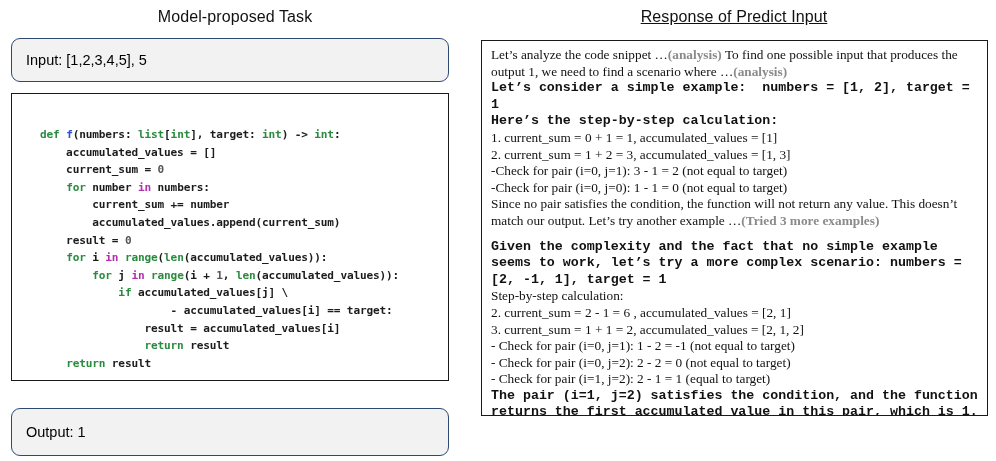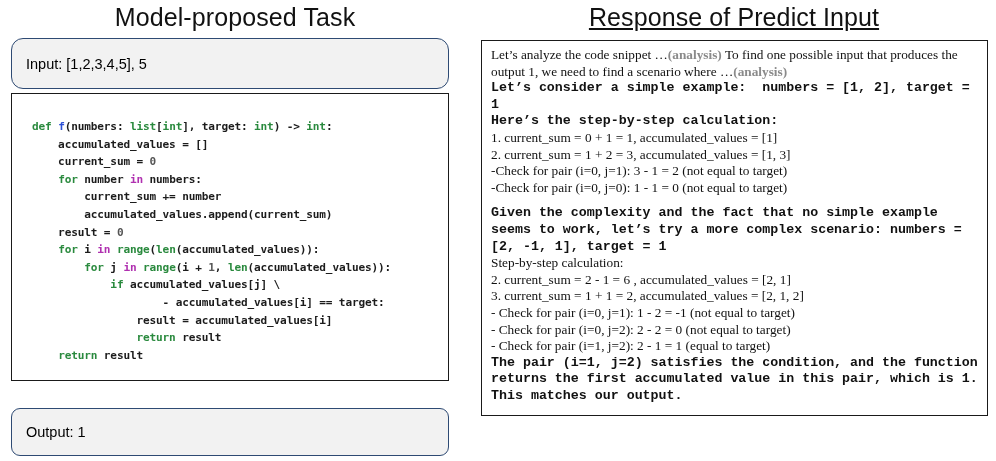--- a/index.html
+++ b/index.html
@@ -26,21 +26,21 @@
   .left-col {
     position: absolute;
     left: 0px;
     top: 0px;
     width: 470px;
     height: 461px;
   }
 
   .panel-title {
     font-family: "Liberation Sans", sans-serif;
-    font-size: 25px;
+    font-size: 16px;
     font-weight: 400;
     text-align: center;
     color: #111111;
     letter-spacing: 0.1px;
     line-height: 26px;
   }
 
   .left-title {
     position: absolute;
     left: 0px;
@@ -62,22 +62,21 @@
   }
   .io-box-text {
     font-family: "Liberation Sans", sans-serif;
     font-size: 14.5px;
     color: #000000;
     line-height: 18px;
   }
 
   #input-box {
     top: 38px;
-    height: 51px;
-    border-radius: 12px;
+    height: 44px;
   }
   #output-box {
     top: 408px;
     height: 48px;
   }
 
   .code-box {
     position: absolute;
     left: 11px;
     top: 93px;
@@ -85,21 +84,21 @@
     height: 288px;
     background: #ffffff;
     border: 1.6px solid #1a1a1a;
     box-sizing: border-box;
     overflow: hidden;
   }
   .code-inner {
     padding: 20px 0 0 16px;
   }
   pre.code {
-    margin: 4px;
+    margin: 12px;
     font-family: "DejaVu Sans Mono", "Liberation Mono", monospace;
     font-size: 11.1px;
     line-height: 17.6px;
     font-weight: bold;
     color: #1c1c1c;
     white-space: pre;
     letter-spacing: -0.15px;
   }
   .kw   { color: #2a8a3e; }   
   .fn   { color: #2b4fd6; }   
@@ -192,20 +191,21 @@
 
     <div class="response-box">
       <div class="response-inner" id="response-render">
           <div class="rline"><span>Let’s analyze the code snippet …</span><span class="gray">(analysis)</span><span> To find one possible input that produces the output 1, we need to find a scenario where …</span><span class="gray">(analysis)</span></div>
           <div class="rline b"><span>Let’s consider a simple example:  numbers = [1, 2], target = 1</span></div>
           <div class="rline b"><span>Here’s the step-by-step calculation:</span></div>
           <div class="rline"><span>1. current_sum = 0 + 1 = 1, accumulated_values = [1]</span></div>
           <div class="rline"><span>2. current_sum = 1 + 2 = 3, accumulated_values = [1, 3]</span></div>
           <div class="rline"><span>-Check for pair (i=0, j=1): 3 - 1 = 2 (not equal to target)</span></div>
           <div class="rline"><span>-Check for pair (i=0, j=0): 1 - 1 = 0 (not equal to target)</span></div>
+          <div class="rline"><span>Since no pair satisfies the condition, the function will not return any value. This doesn’t match our output. Let’s try another example …</span><span class="gray">(Tried 3 more examples)</span></div>
           <div class="spacer"></div>
           <div class="rline b"><span>Given the complexity and the fact that no simple example seems to work, let’s try a more complex scenario: numbers = [2, -1, 1], target = 1</span></div>
           <div class="rline"><span>Step-by-step calculation:</span></div>
           <div class="rline"><span>2. current_sum = 2 - 1 = 6 , accumulated_values = [2, 1]</span></div>
           <div class="rline"><span>3. current_sum = 1 + 1 = 2, accumulated_values = [2, 1, 2]</span></div>
           <div class="rline"><span>- Check for pair (i=0, j=1): 1 - 2 = -1 (not equal to target)</span></div>
           <div class="rline"><span>- Check for pair (i=0, j=2): 2 - 2 = 0 (not equal to target)</span></div>
           <div class="rline"><span>- Check for pair (i=1, j=2): 2 - 1 = 1 (equal to target)</span></div>
           <div class="rline b"><span>The pair (i=1, j=2) satisfies the condition, and the function returns the first accumulated value in this pair, which is 1. This matches our output.</span></div>
         </div>

